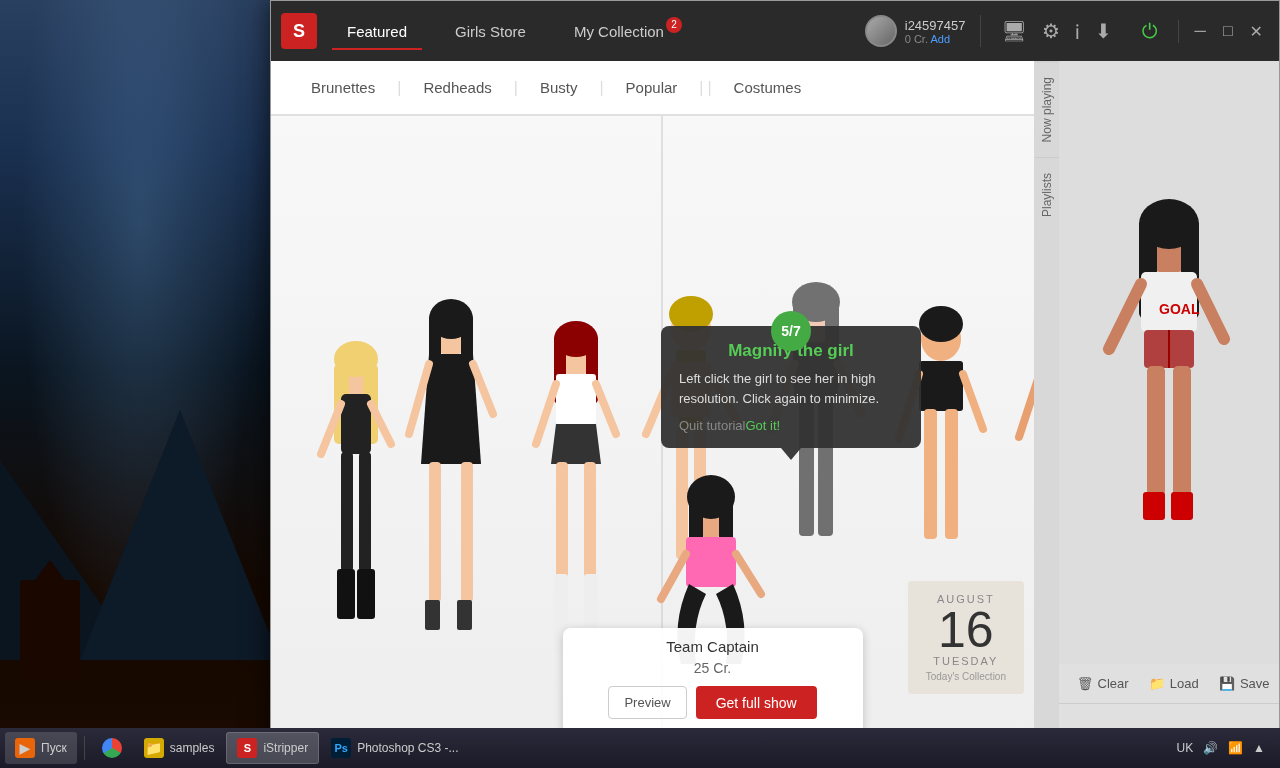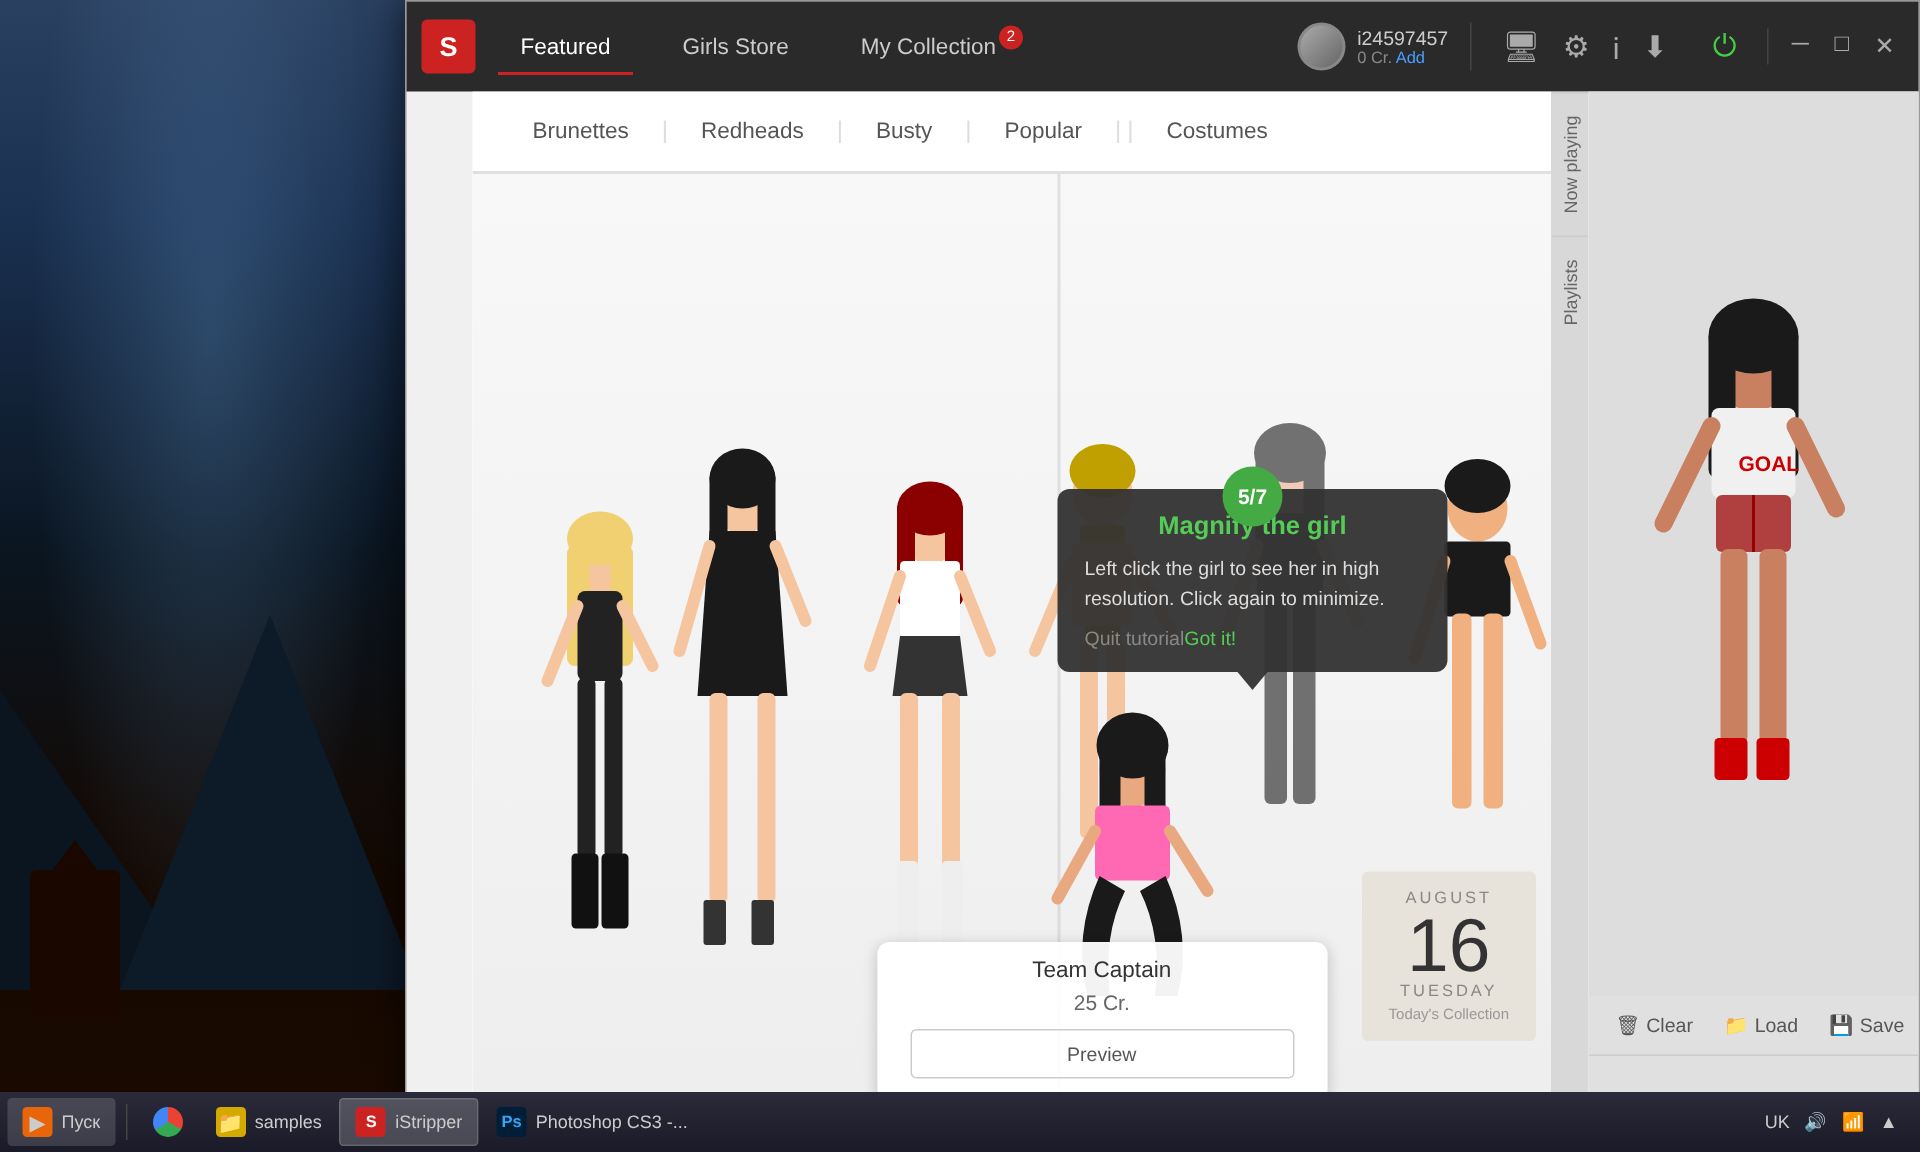--- a/index.html
+++ b/index.html
@@ -204,21 +204,20 @@
       cursor: pointer;
       padding: 2px 6px;
     }
     .power-btn { color: #44cc44; font-size: 20px; }
 
     
     .content-area {
       display: flex;
       flex: 1;
       overflow: hidden;
-      padding-left: 44px;
     }
 
     
     .main-content {
       flex: 1;
       background: white;
       display: flex;
       flex-direction: column;
       overflow: hidden;
     }
@@ -718,22 +717,23 @@
               <path d="M38 120 Q20 160 30 200 L45 200 Q40 160 55 130 Z" fill="#1a1a1a"></path>
               <path d="M82 120 Q100 160 90 200 L75 200 Q80 160 65 130 Z" fill="#1a1a1a"></path>
               <line x1="35" y1="90" x2="10" y2="135" stroke="#e8a880" stroke-width="8" stroke-linecap="round"></line>
               <line x1="85" y1="90" x2="110" y2="130" stroke="#e8a880" stroke-width="8" stroke-linecap="round"></line>
             </svg>
           </div>
 
           <div class="model-card" style="bottom: 10px; left: 50%; transform: translateX(-30%);">
             <div class="model-card-name">Team Captain</div>
             <div class="model-card-credits">25 Cr.</div>
-            <div style="display:flex; gap:5px; justify-content: center; flex-direction: column;">
+            <div style="display:flex; gap:5px; justify-content: center;">
               <button class="model-card-btn-outline">Preview</button>
+              <button class="model-card-btn">Get full show</button>
             </div>
           </div>
 
           <div class="calendar-widget" style="bottom: 50px; right: 10px; background: rgba(230,225,215,0.9); padding: 12px 18px;">
             <div class="cal-month">AUGUST</div>
             <div class="cal-day">16</div>
             <div class="cal-weekday">TUESDAY</div>
             <div style="font-size:10px; color:#999; margin-top:4px;">Today's Collection</div>
           </div>
 

